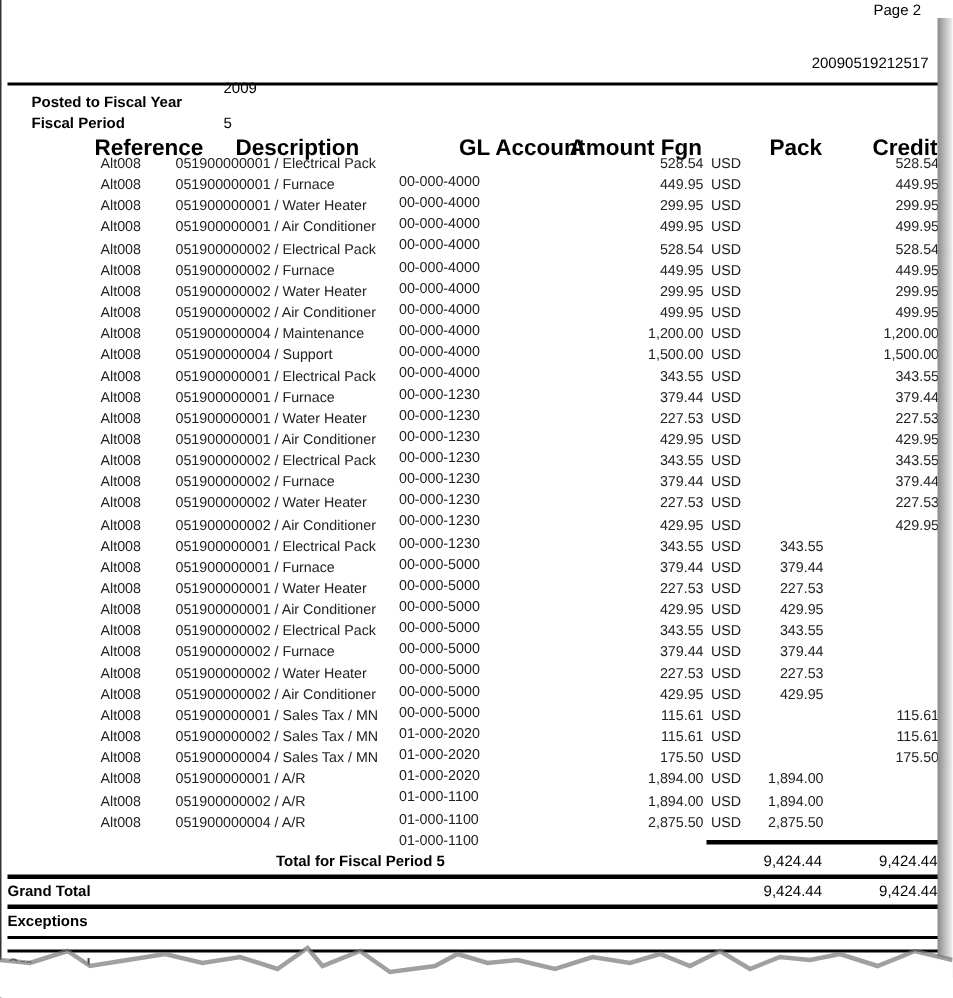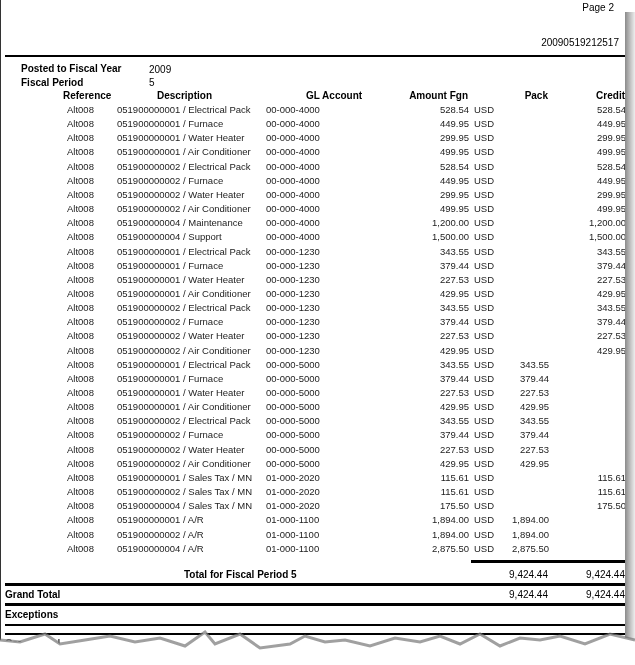--- a/index.html
+++ b/index.html
@@ -9,44 +9,44 @@
             border-left:1px solid #333; box-sizing:border-box; }
     .shadow-right { position:absolute; left:625px; top:12px; width:10px; height:640px;
             background:linear-gradient(to right,#8a8a8a,#c8c8c8 60%,#eee); }
     .hdr-title { position:absolute; left:0; width:625px; text-align:center; font-weight:bold; font-size:12.5px; }
     .t1 { top:1px; } .t2 { top:20px; } .t3 { top:37px; }
     .page-no { position:absolute; right:11px; top:2px; font-size:10px; }
     .stamp { position:absolute; right:6px; top:37px; font-size:10px; }
     .rule { position:absolute; left:4px; width:621px; background:#000; }
     .lbl { position:absolute; left:20px; font-size:10px; font-weight:bold; }
     .val { position:absolute; left:148px; font-size:10px; }
-    .colhdr { position:absolute; top:90px; font-size:10px; font-weight:bold;padding-left:40px; }
+    .colhdr { position:absolute; top:90px; font-size:15px; font-weight:bold;padding-left:40px; }
     .row { position:absolute; left:0; width:625px; height:14px; font-size:9.5px; color:#222; }
     .row span { position:absolute; top:0; white-space:nowrap; }
     .c-ref { left:22px;margin-left:44px; }
     .c-desc { left:116px; }
-    .c-gl { left:265px; }
+    .c-gl { left:265px;margin-top:12px; }
     .c-amt { right:157px; text-align:right; }
     .c-cur { left:473px; }
     .c-deb { right:77px; text-align:right; }
     .c-cred { right:0px; text-align:right; }
     .tot-lbl { position:absolute; font-weight:bold; font-size:10px; }
     .tot-val { position:absolute; font-size:10px; text-align:right; }
     .torn { position:absolute; left:0; top:630px; width:635px; height:35px; }
   </style>
 </head>
 <body>
 
 <div class="page">
   <div class="page-no">Page 2</div>
   <div class="stamp">20090519212517</div>
   <div class="rule" style="top:55px;height:2px;"></div>
 
   <div class="lbl" style="top:63px;">Posted to Fiscal Year</div>
-  <div class="val" style="top:64px;">2009</div>
+  <div class="val" style="top:54px;">2009</div>
   <div class="lbl" style="top:77px;">Fiscal Period</div>
   <div class="val" style="top:77px;">5</div>
 
   <div class="colhdr" style="left:22px;">Reference</div>
   <div class="colhdr" style="left:116px;">Description</div>
   <div class="colhdr" style="left:265px;">GL Account</div>
   <div class="colhdr" style="right:157px;">Amount Fgn</div>
   <div class="colhdr" style="right:77px;">Pack</div>
   <div class="colhdr" style="right:0px;">Credit</div>
 

